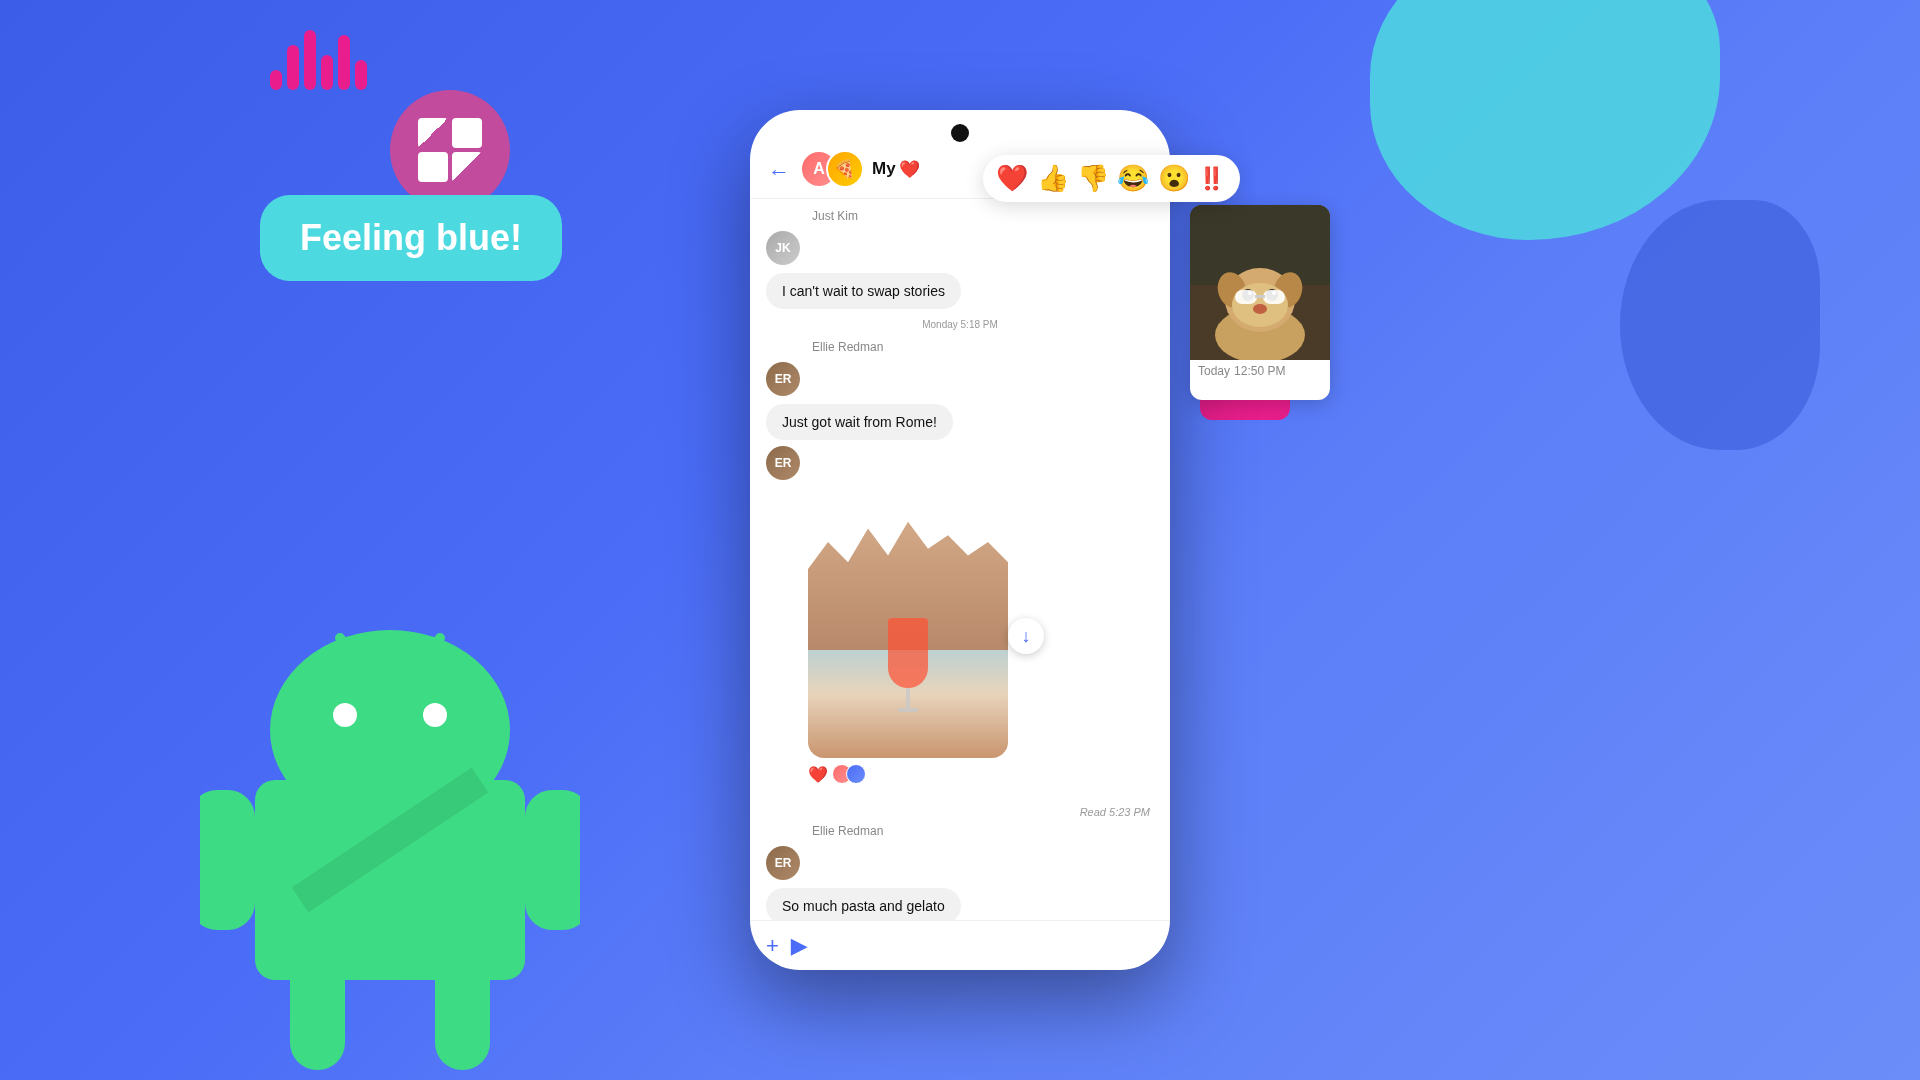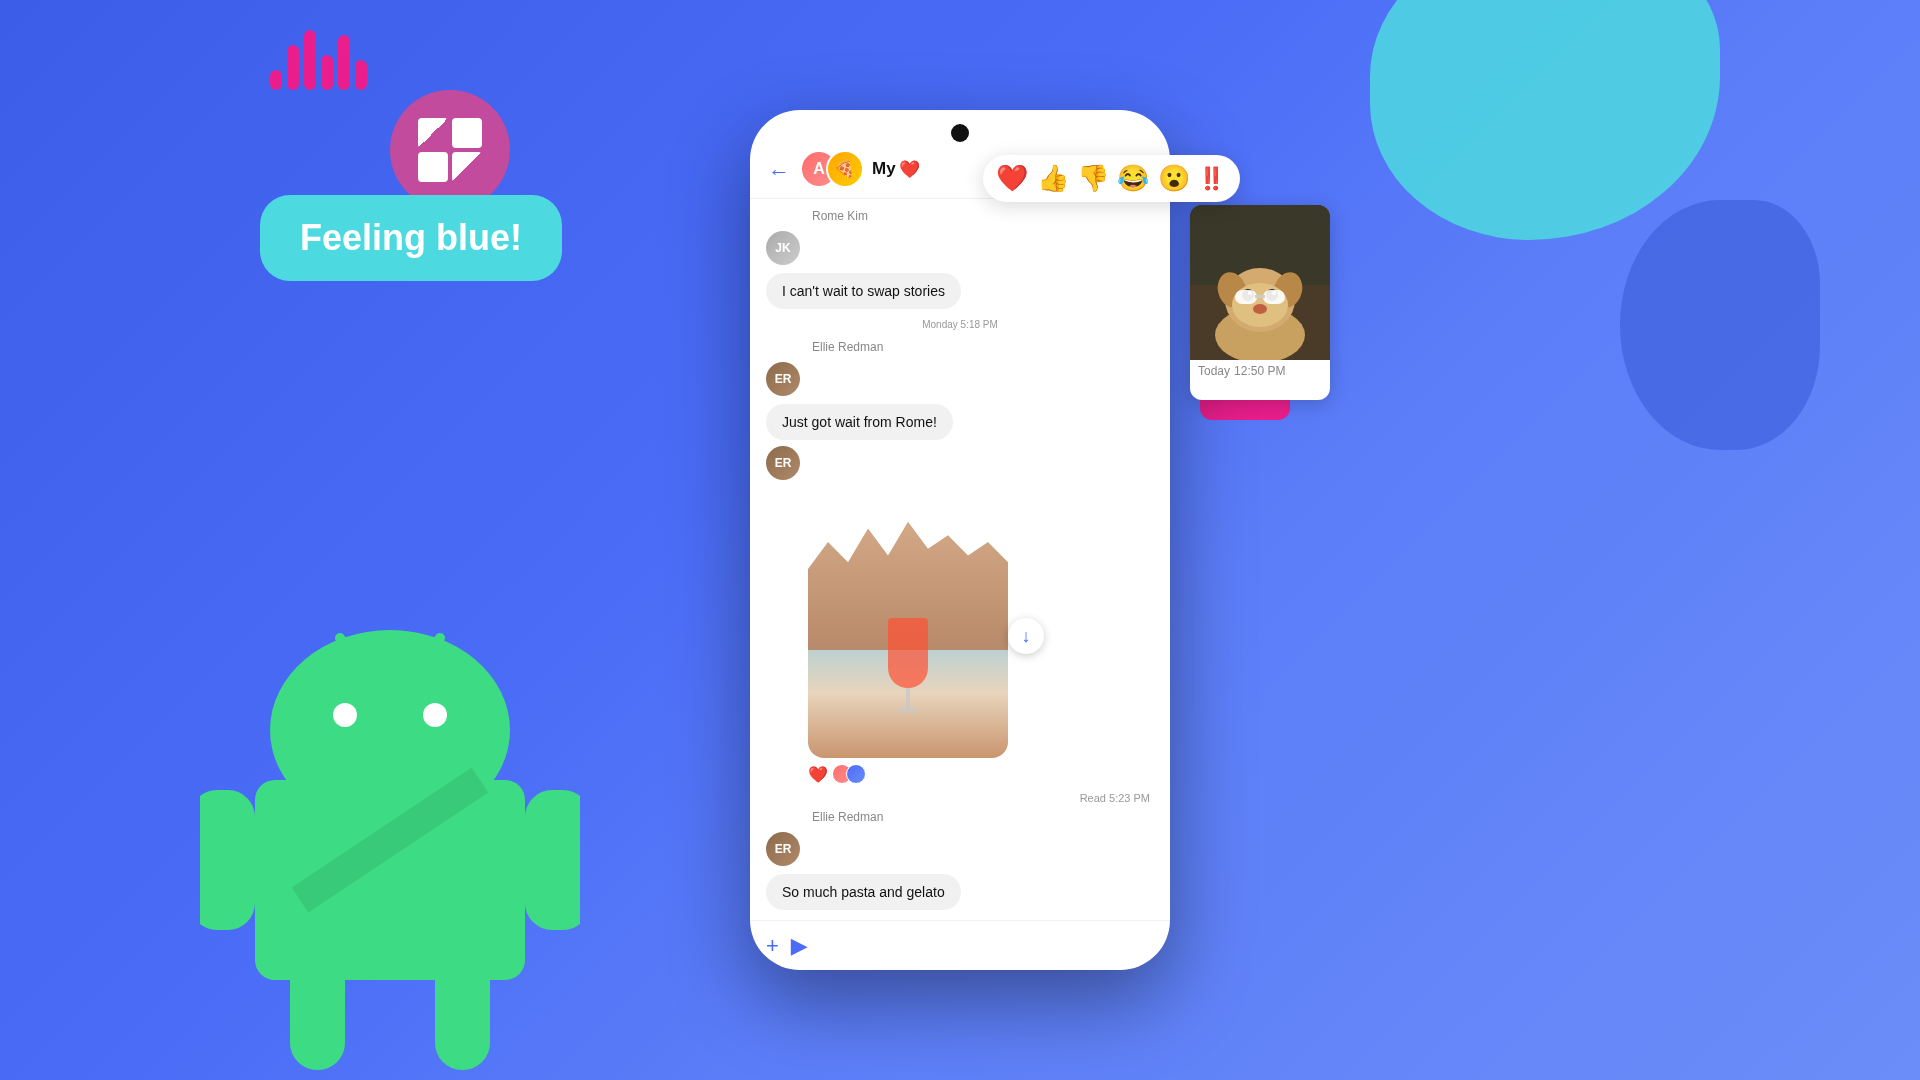--- a/index.html
+++ b/index.html
@@ -259,21 +259,22 @@
       font-size: 10px;
       color: #999;
       margin: 4px 0;
     }
 
     .read-receipt {
       text-align: right;
       font-size: 11px;
       color: #999;
       margin-right: 4px;
-      margin-top: 2px;
+      margin-top: 16px;
+      font-style: italic;
     }
 
     
     .photo-message-container {
       margin-left: 42px;
       position: relative;
       width: 220px;
     }
     .photo-card {
       width: 200px;
@@ -578,21 +579,21 @@
       <span>❤️</span>
     </div>
     <div class="chat-header-icons">
       <span class="header-icon">▢</span>
       <span class="header-icon">ⓘ</span>
     </div>
   </div>
 
   <div class="chat-messages">
 
-    <div class="sender-name">Rome Kim</div>
+    <div class="sender-name">Just Kim</div>
     <div class="message-row">
       <div class="msg-avatar" style="background:linear-gradient(135deg,#aaa,#ccc);font-size:12px;color:white;font-weight:bold;">JK</div>
       <div class="msg-bubble">I can't wait to swap stories</div>
     </div>
 
     <div class="timestamp">Monday 5:18 PM</div>
 
     <div class="sender-name">Ellie Redman</div>
     <div class="message-row">
       <div class="msg-avatar" style="background:linear-gradient(135deg,#8b6a4a,#b08a6a);font-size:12px;color:white;font-weight:bold;">ER</div>

